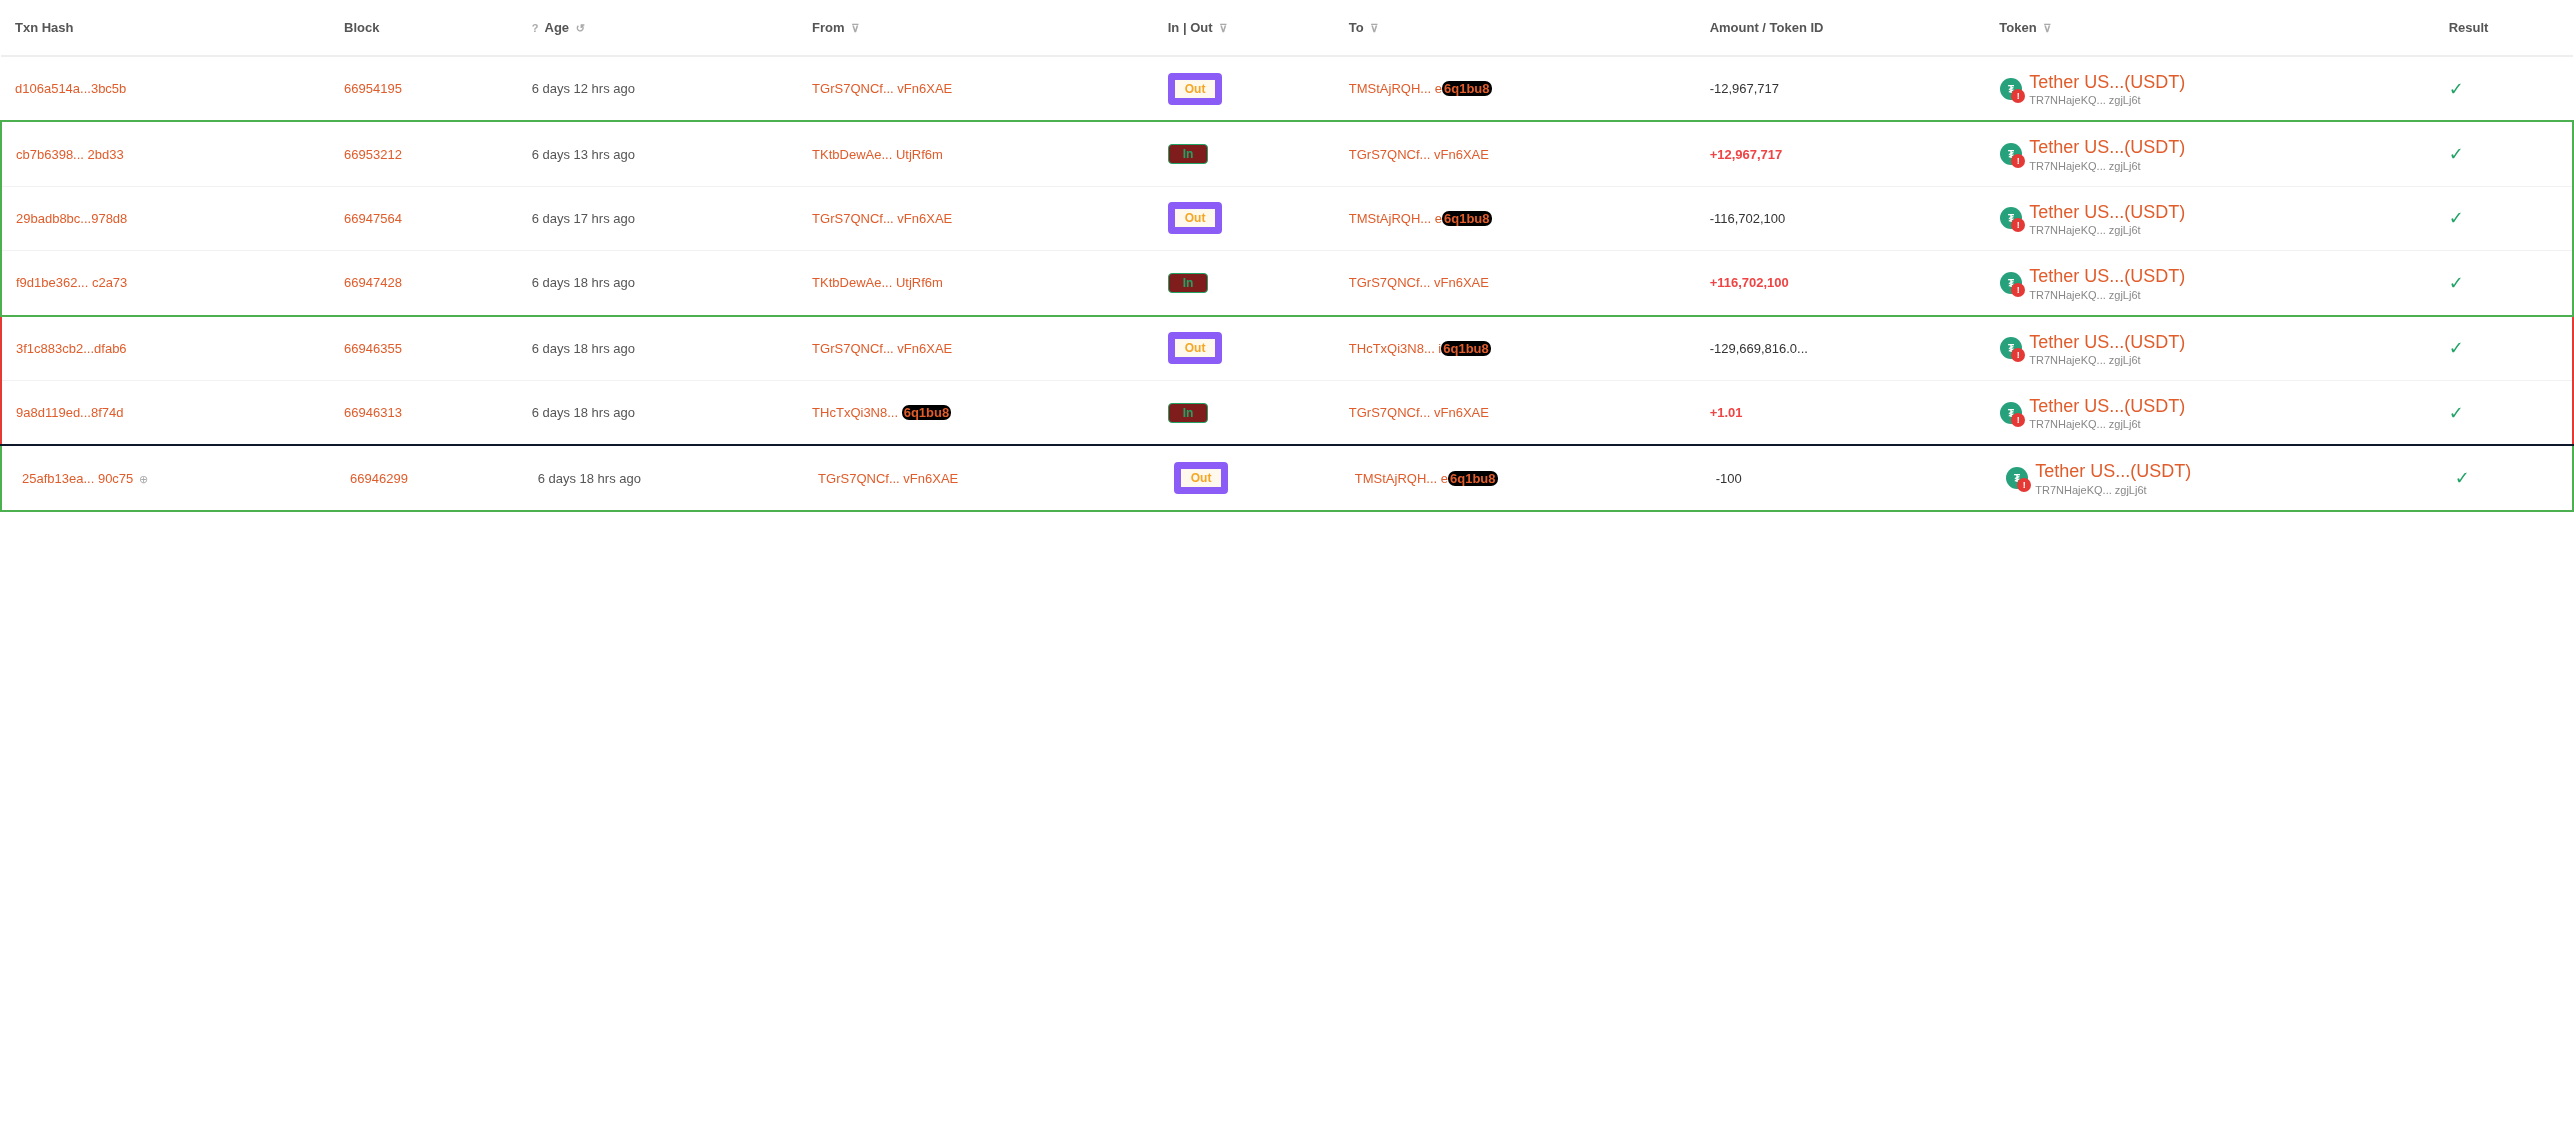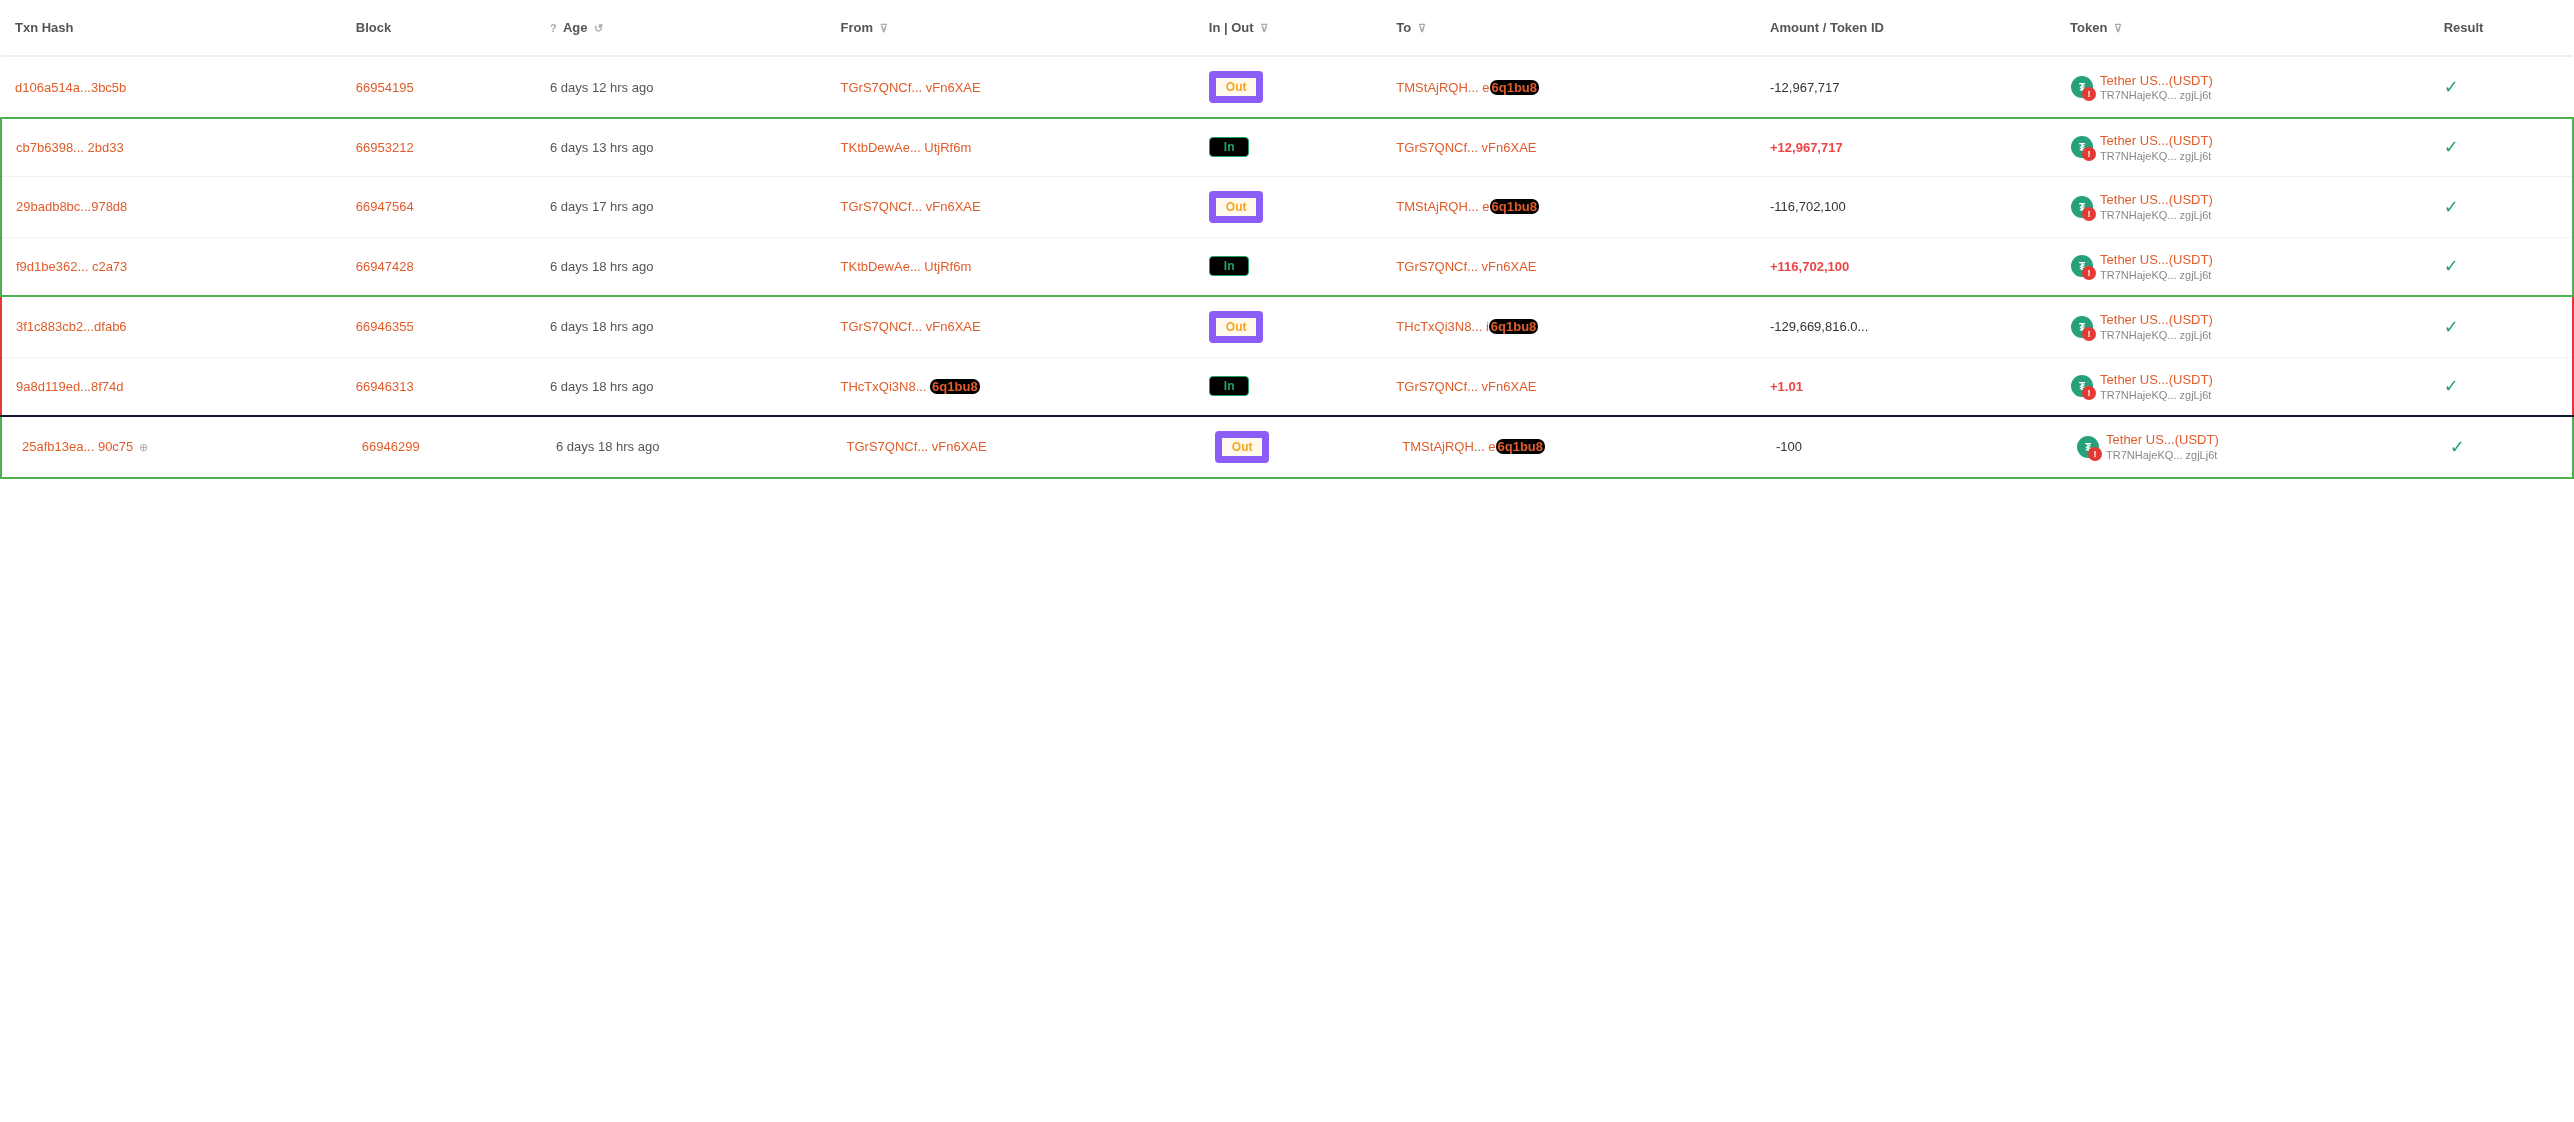--- a/index.html
+++ b/index.html
@@ -76,21 +76,21 @@
       background: #fff8ec;
       border: 7px solid #8b5cf6;
       border-radius: 4px;
       padding: 2px 10px;
       font-size: 12px;
       display: inline-block;
     }
     .direction-in {
       color: #21a366;
       font-weight: 600;
-      background: #000000;
+      background: #7f1d1d;
       border: 1px solid #21a366;
       border-radius: 4px;
       padding: 2px 14px;
       font-size: 12px;
       display: inline-block;
     }
     .amount-neg {
       color: #333;
       font-size: 13px;
     }
@@ -109,21 +109,21 @@
       height: 24px;
       flex-shrink: 0;
       position: relative;
     }
     .token-icon svg {
       width: 24px;
       height: 24px;
     }
     .token-name {
       color: #e05c2b;
-      font-size: 13px;
+      font-size: 18px;
       line-height: 1.3;
     }
     .token-addr {
       color: #888;
       font-size: 11px;
     }
     .result-check {
       color: #21a366;
       font-size: 18px;
     }

